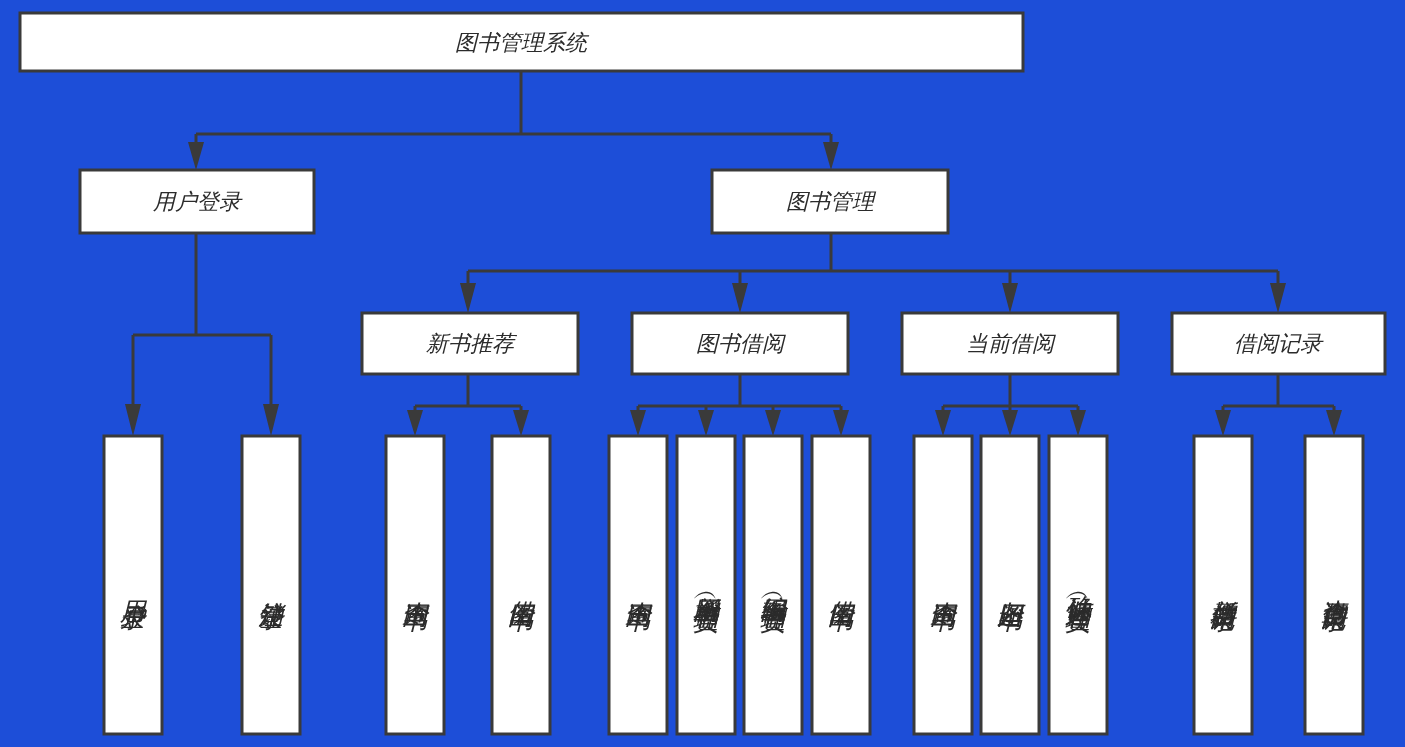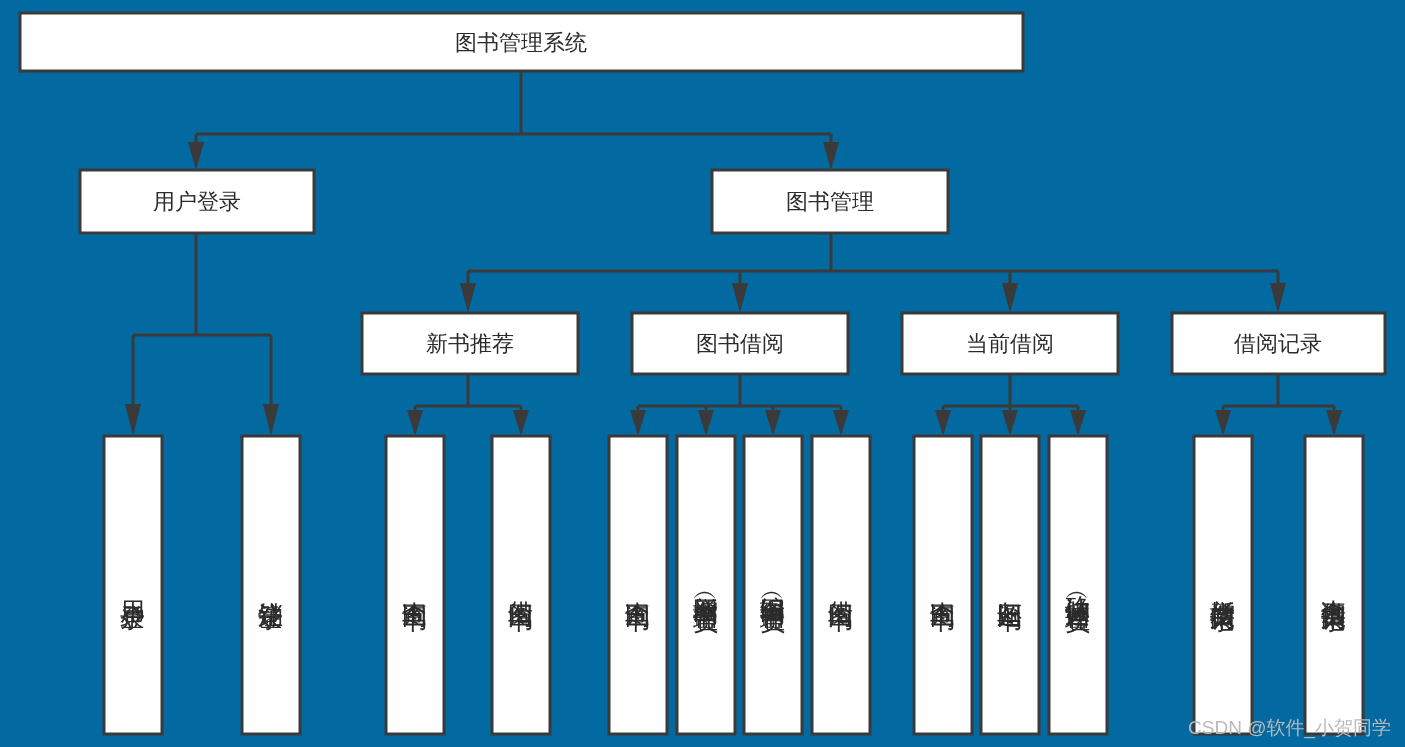--- a/index.html
+++ b/index.html
@@ -10,21 +10,22 @@
   body {
     width: 1405px;
     height: 747px;
     font-family: "Liberation Sans", "DejaVu Sans", sans-serif;
     overflow: hidden;
   }
   #diagram-root {
     position: relative;
     width: 1405px;
     height: 747px;
-    background: #0369a1;
+    background: #1d4ed8;
+    font-style: italic;
   }
   svg#flow {
     position: absolute;
     left: 0;
     top: 0;
     width: 1405px;
     height: 747px;
     display: block;
   }
   .node-rect {
@@ -233,15 +234,14 @@
       <text class="node-label-v" x="1223" y="585">新增借阅记录</text>
     </g>
 
     <g>
       <rect class="node-rect" x="1305" y="436" width="58" height="298"></rect>
       <text class="node-label-v" x="1334" y="585">查询借阅记录</text>
     </g>
 
   </svg>
 
-  <div class="watermark">CSDN @软件_小贺同学</div>
 
 </div>
 
 </body></html>

